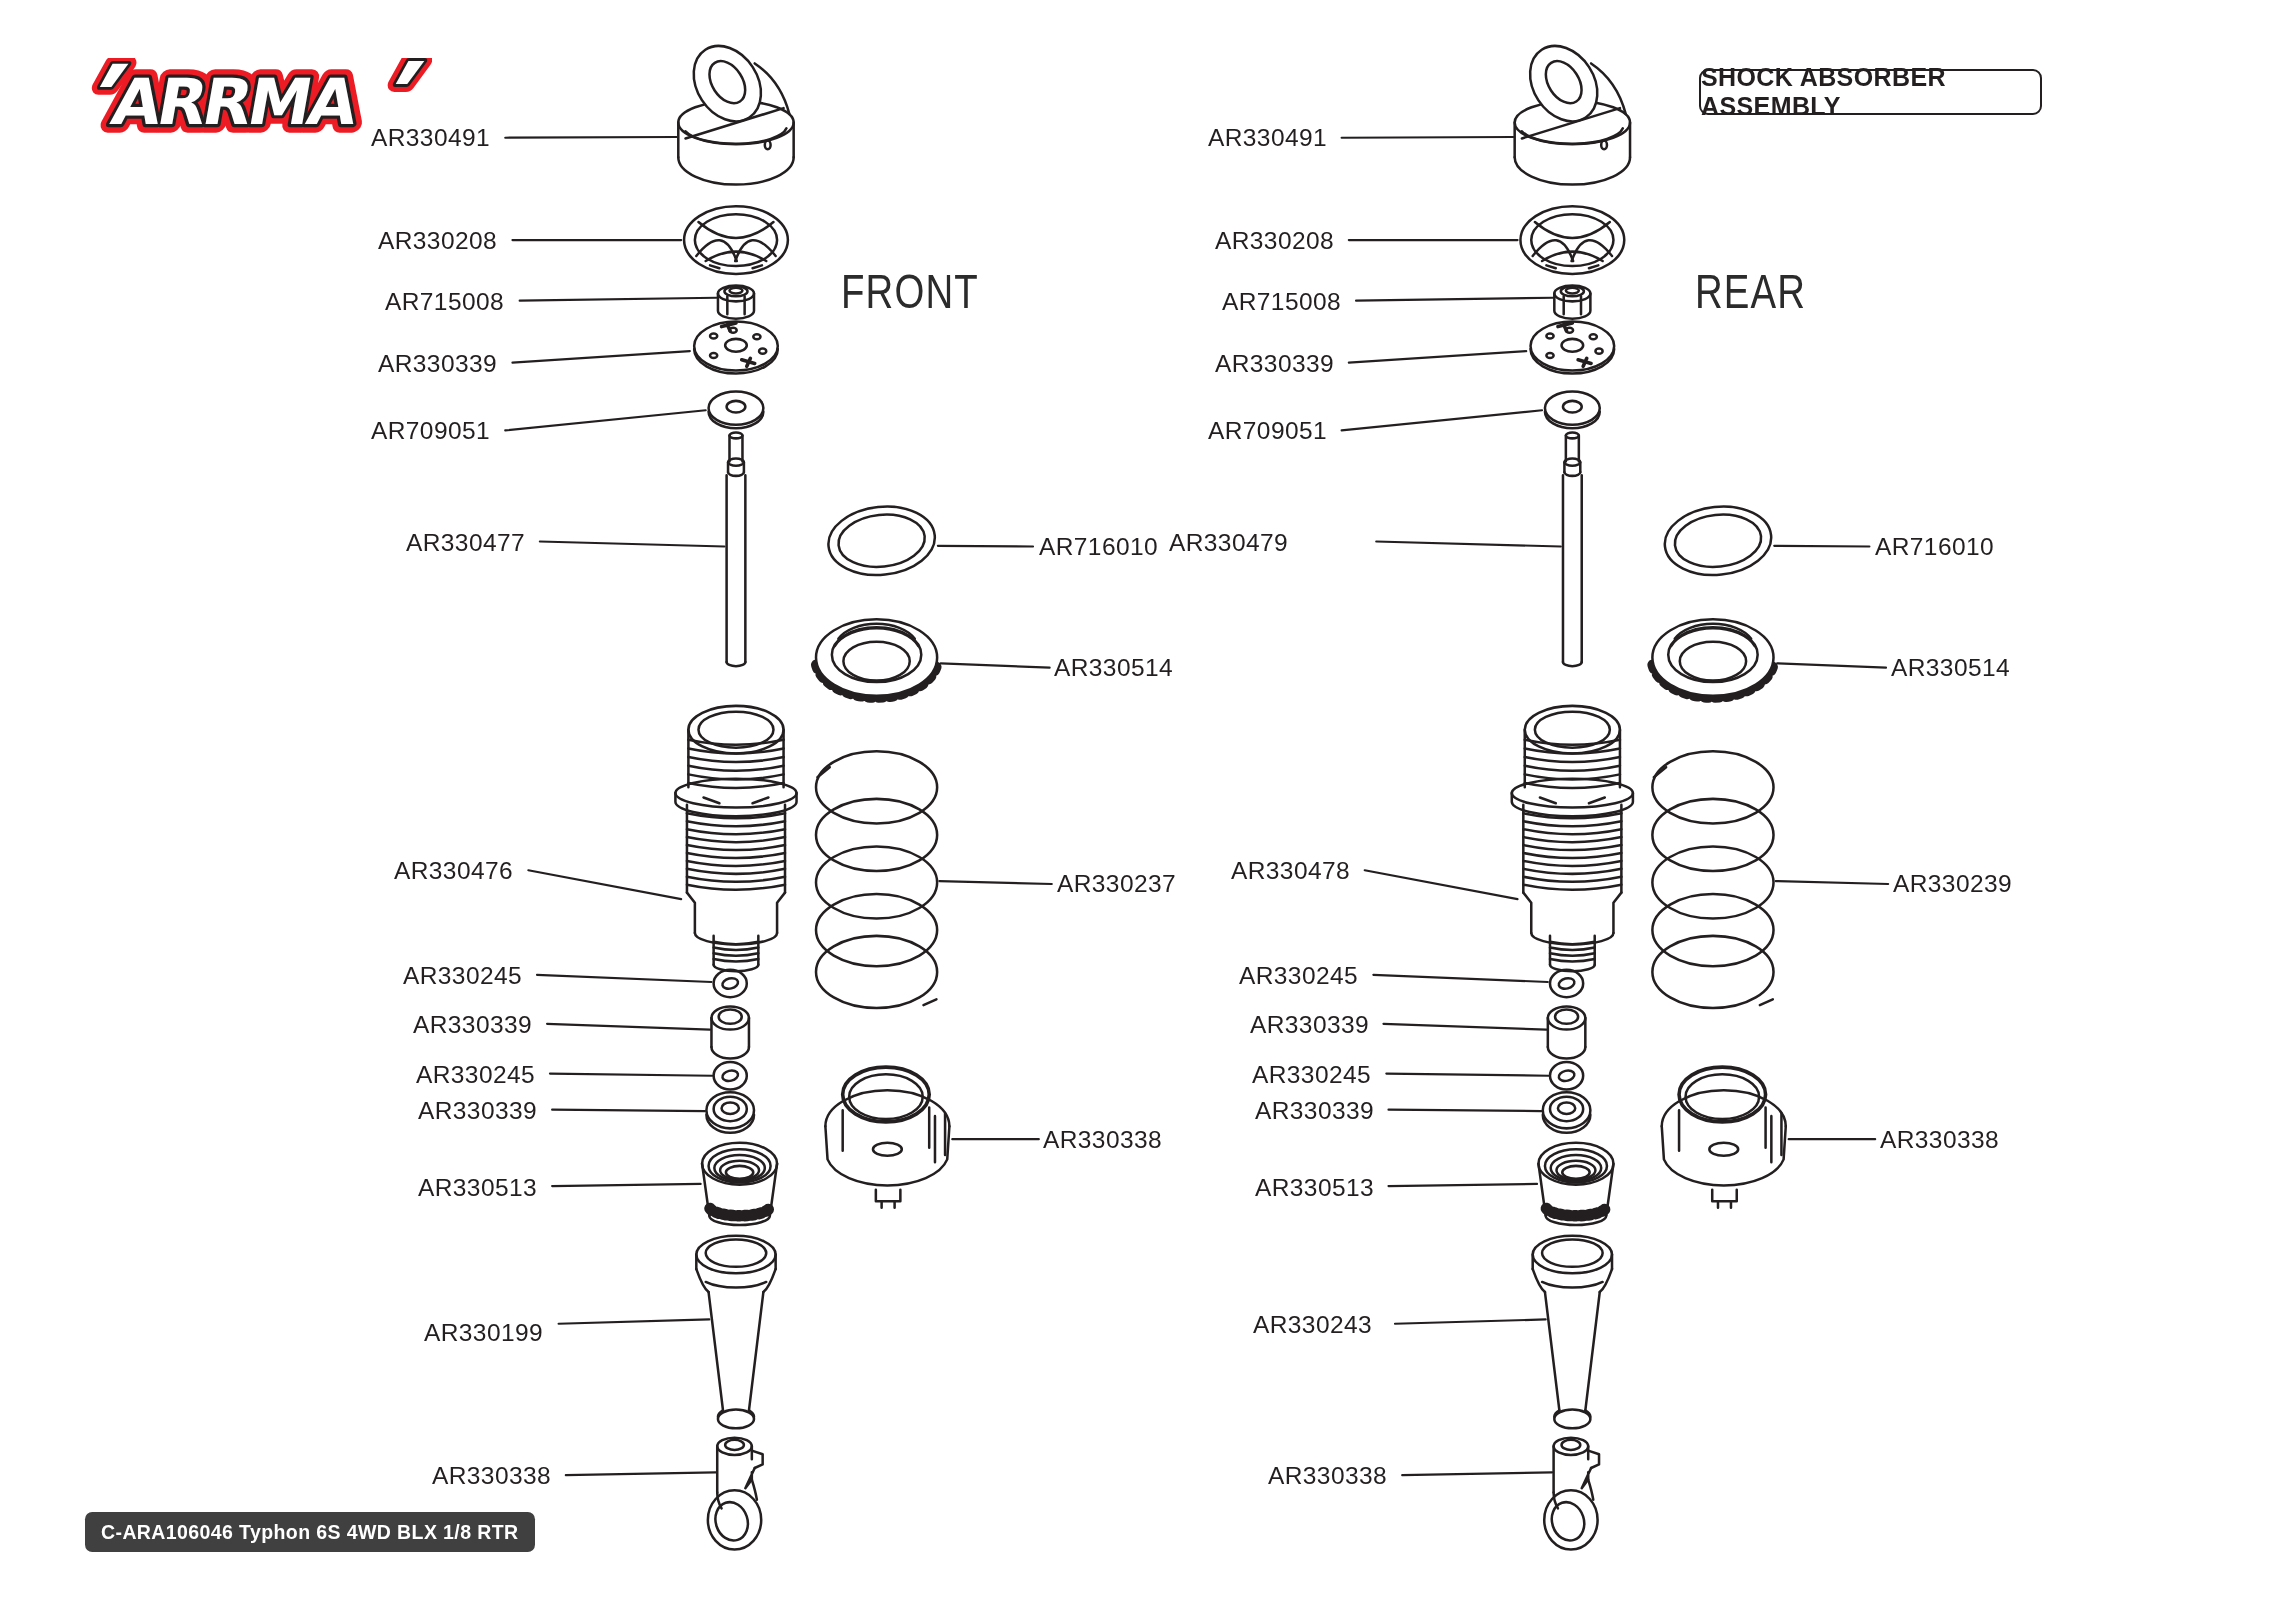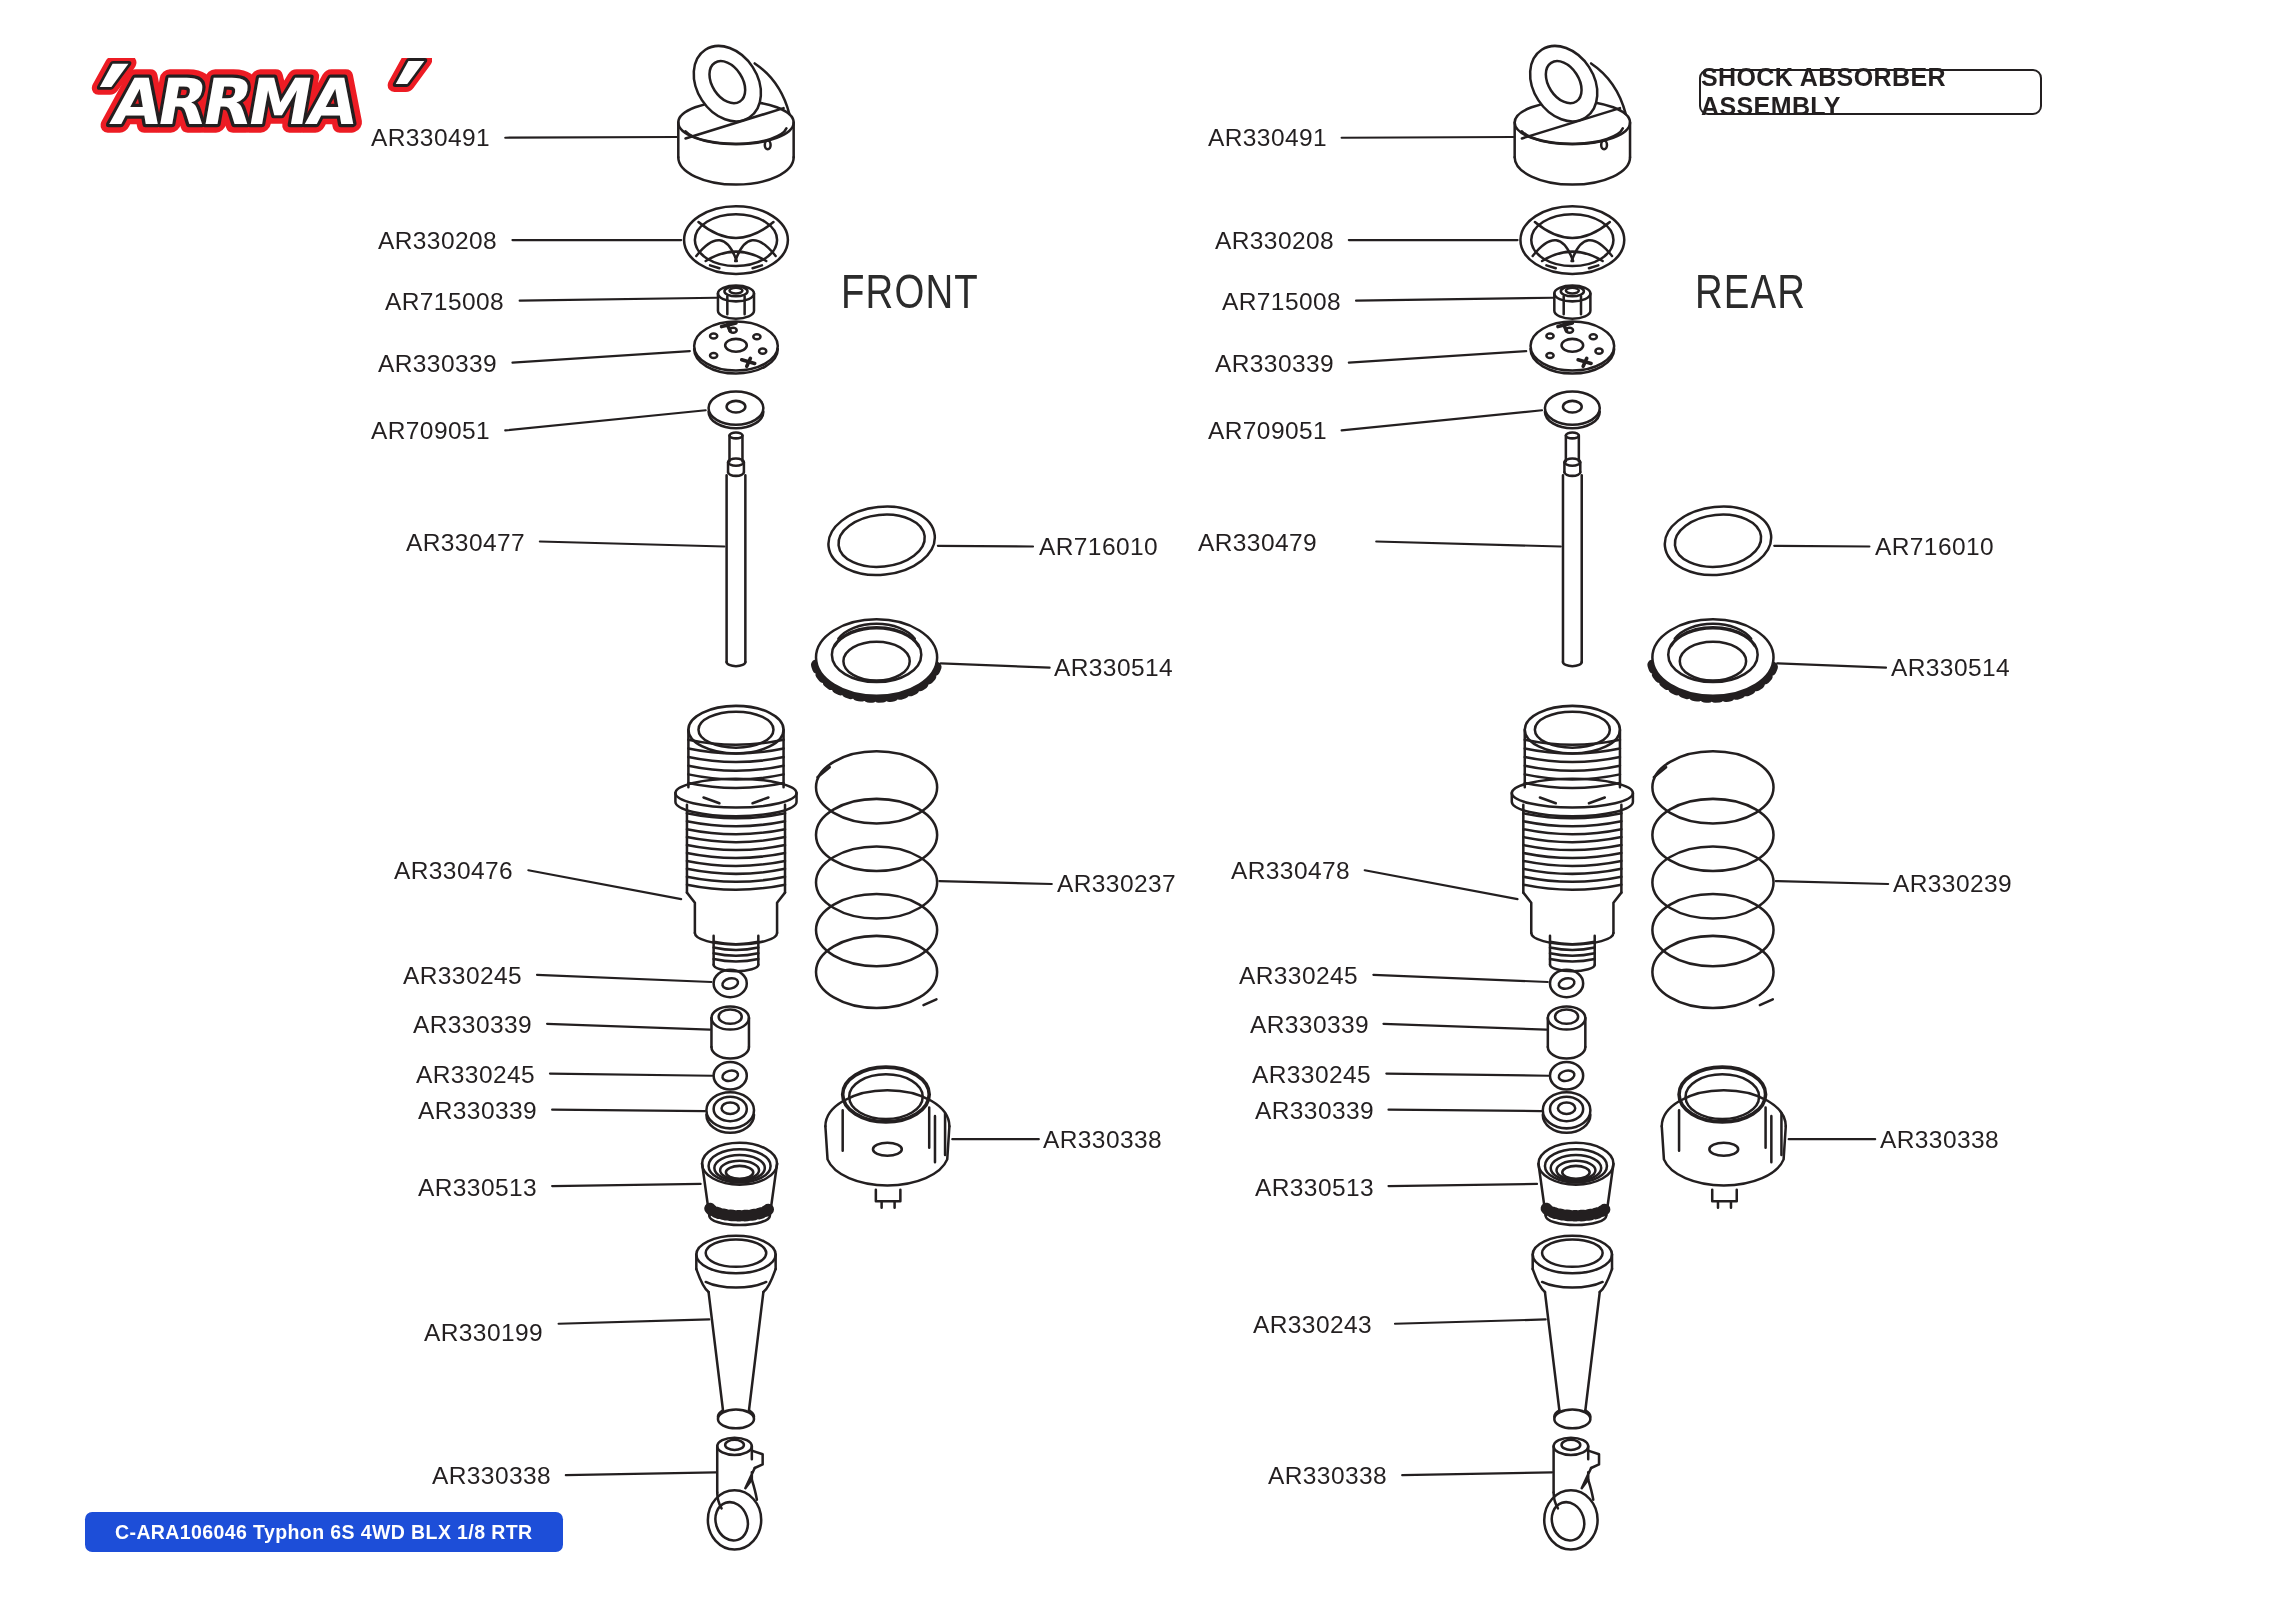--- a/index.html
+++ b/index.html
@@ -8,22 +8,22 @@
   #art{position:absolute;left:0;top:0;width:2273px;height:1623px;}
   .plabel{position:absolute;width:137px;height:30px;line-height:30px;text-align:center;
           font-size:24.5px;color:#231f20;letter-spacing:0.4px;white-space:nowrap;}
   .plabel.rside{text-align:left;}
   .section-label{position:absolute;font-size:48px;color:#2b2b2b;letter-spacing:1.4px;
           transform:scaleX(0.8);transform-origin:left center;white-space:nowrap;}
   .title-box{position:absolute;left:1699px;top:69px;width:339px;height:42px;
           border:2.9px solid #231f20;border-radius:9px;display:flex;align-items:center;
           justify-content:center;font-size:25px;font-weight:bold;color:#231f20;
           letter-spacing:0.4px;background:#fff;}
-  .product-box{position:absolute;left:85px;top:1512px;height:40px;background:#1d4ed8;
-          border-radius:7.2px;display:flex;align-items:center;padding:0 30px;
+  .product-box{position:absolute;left:85px;top:1512px;height:40px;background:#404040;
+          border-radius:7.2px;display:flex;align-items:center;padding:0 16px;
           font-size:19.5px;font-weight:bold;color:#ffffff;letter-spacing:0.4px;white-space:nowrap;}
   .logo-wrap{position:absolute;left:79px;top:58px;width:353px;height:83px;}
 </style>
 </head>
 <body>
 
 <div id="page">
 
   <div class="logo-wrap">
     <svg width="353" height="83" viewBox="0 0 490 115">
@@ -261,21 +261,21 @@
   <div class="plabel rside" style="left:1039px;top:532px;">AR716010</div>
   <div class="plabel rside" style="left:1054px;top:653px;">AR330514</div>
   <div class="plabel rside" style="left:1057px;top:869px;">AR330237</div>
   <div class="plabel rside" style="left:1043px;top:1125px;">AR330338</div>
 
   <div class="plabel" style="left:1199px;top:123px;">AR330491</div>
   <div class="plabel" style="left:1206px;top:226px;">AR330208</div>
   <div class="plabel" style="left:1213px;top:287px;">AR715008</div>
   <div class="plabel" style="left:1206px;top:349px;">AR330339</div>
   <div class="plabel" style="left:1199px;top:416px;">AR709051</div>
-  <div class="plabel" style="left:1189px;top:528px;">AR330479</div>
+  <div class="plabel" style="left:1160px;top:528px;">AR330479</div>
   <div class="plabel" style="left:1222px;top:856px;">AR330478</div>
   <div class="plabel" style="left:1230px;top:961px;">AR330245</div>
   <div class="plabel" style="left:1241px;top:1010px;">AR330339</div>
   <div class="plabel" style="left:1243px;top:1060px;">AR330245</div>
   <div class="plabel" style="left:1246px;top:1096px;">AR330339</div>
   <div class="plabel" style="left:1246px;top:1173px;">AR330513</div>
   <div class="plabel" style="left:1244px;top:1310px;">AR330243</div>
   <div class="plabel" style="left:1259px;top:1461px;">AR330338</div>
 
   <div class="plabel rside" style="left:1875px;top:532px;">AR716010</div>

